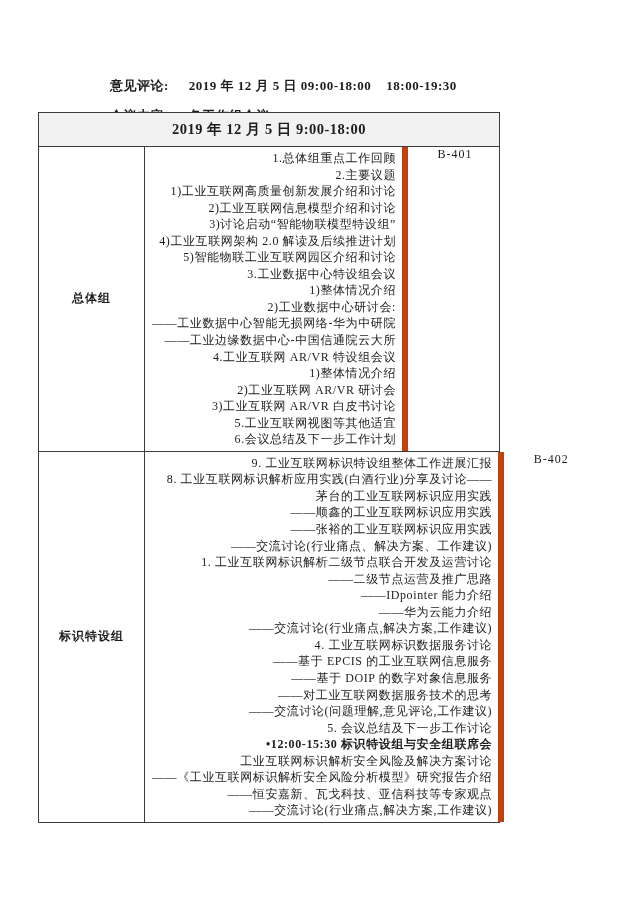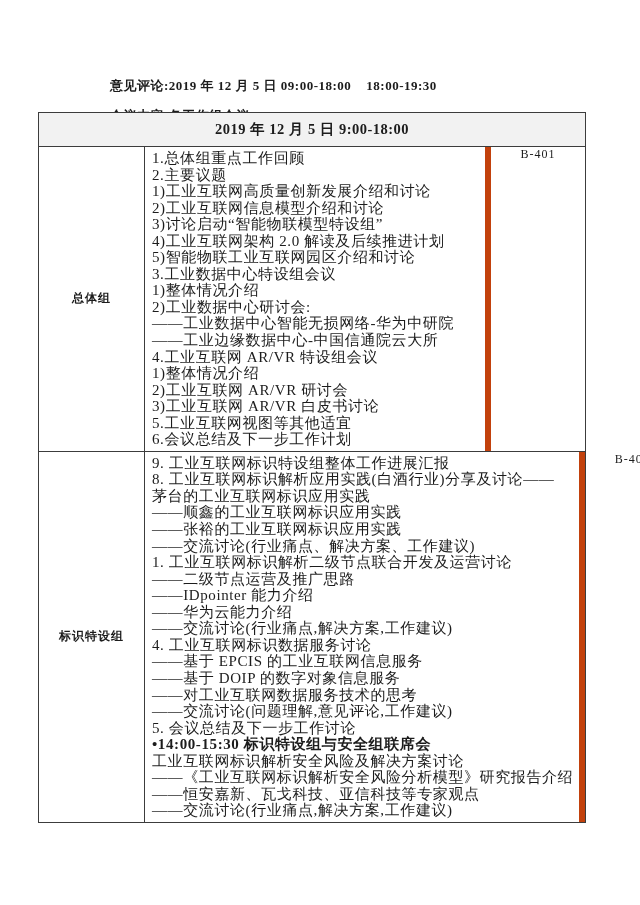--- a/index.html
+++ b/index.html
@@ -21,29 +21,29 @@
     overflow: hidden;
   }
   .info-line {
     position: absolute;
     left: 95px;
     font-size: 13px;
     font-weight: bold;
     white-space: pre;
     letter-spacing: 0.5px;
   }
-  .info-line .value { margin-left: 0; }
+  .info-line .value { margin-left: 20px; }
   .info-time { top: 61px; }
   .info-content { top: 91px; }
 
   .schedule-table {
     position: absolute;
     left: 38px;
     top: 112px;
-    width: 548px;
+    width: 462px;
     box-sizing: border-box;
     border: 1px solid #3c3c3c;
   }
   .date-header {
     background: #f2f2f2;
     border-bottom: 1px solid #3c3c3c;
     text-align: center;
     font-weight: bold;
     font-size: 14.5px;
     line-height: 17px;
@@ -64,24 +64,25 @@
     align-items: center;
     justify-content: center;
     font-size: 12px;
     letter-spacing: 1px;
     box-sizing: border-box;
     font-weight: bold;
   }
   .cell-agenda {
     flex: 1 1 auto;
     padding: 3px 6px 3px 7px;
-    font-size: 15px;
+    font-size: 12px;
     line-height: 16.55px;
     letter-spacing: 0.6px;
     box-sizing: border-box;
+    text-align: right;
   }
   .cell-room {
     width: 100px;
     flex: 0 0 100px;
     border-left: 6px solid #c2410c;
     display: flex;
     justify-content: center;
     font-size: 12px;
     letter-spacing: 1px;
     box-sizing: border-box;
@@ -149,21 +150,21 @@
             <div class="agenda-line">——二级节点运营及推广思路</div>
             <div class="agenda-line">——IDpointer 能力介绍</div>
             <div class="agenda-line">——华为云能力介绍</div>
             <div class="agenda-line">——交流讨论(行业痛点,解决方案,工作建议)</div>
             <div class="agenda-line">4. 工业互联网标识数据服务讨论</div>
             <div class="agenda-line">——基于 EPCIS 的工业互联网信息服务</div>
             <div class="agenda-line">——基于 DOIP 的数字对象信息服务</div>
             <div class="agenda-line">——对工业互联网数据服务技术的思考</div>
             <div class="agenda-line">——交流讨论(问题理解,意见评论,工作建议)</div>
             <div class="agenda-line">5. 会议总结及下一步工作讨论</div>
-            <div class="agenda-line bold">•14:00-15:30 标识特设组与安全组联席会</div>
+            <div class="agenda-line bold">•12:00-15:30 标识特设组与安全组联席会</div>
             <div class="agenda-line">工业互联网标识解析安全风险及解决方案讨论</div>
             <div class="agenda-line">——《工业互联网标识解析安全风险分析模型》研究报告介绍</div>
             <div class="agenda-line">——恒安嘉新、瓦戈科技、亚信科技等专家观点</div>
             <div class="agenda-line">——交流讨论(行业痛点,解决方案,工作建议)</div>
           </div>
     <div class="cell-room">
       <span>B-402</span>
     </div>
   </div>
 </div>

